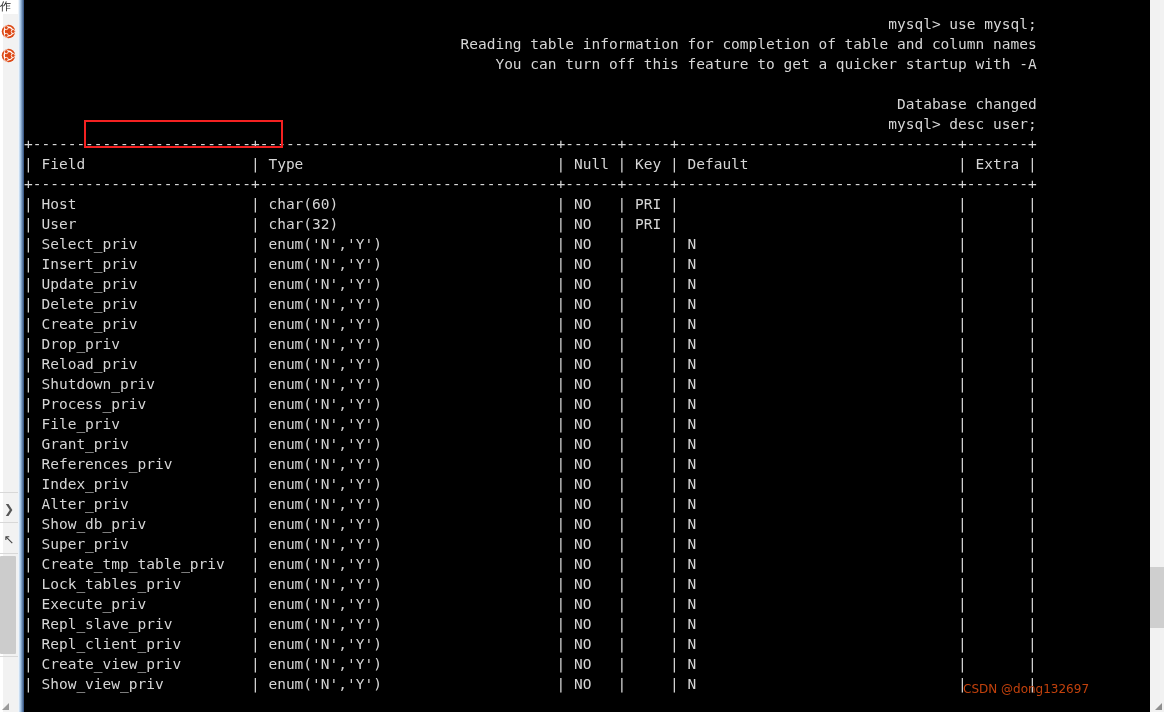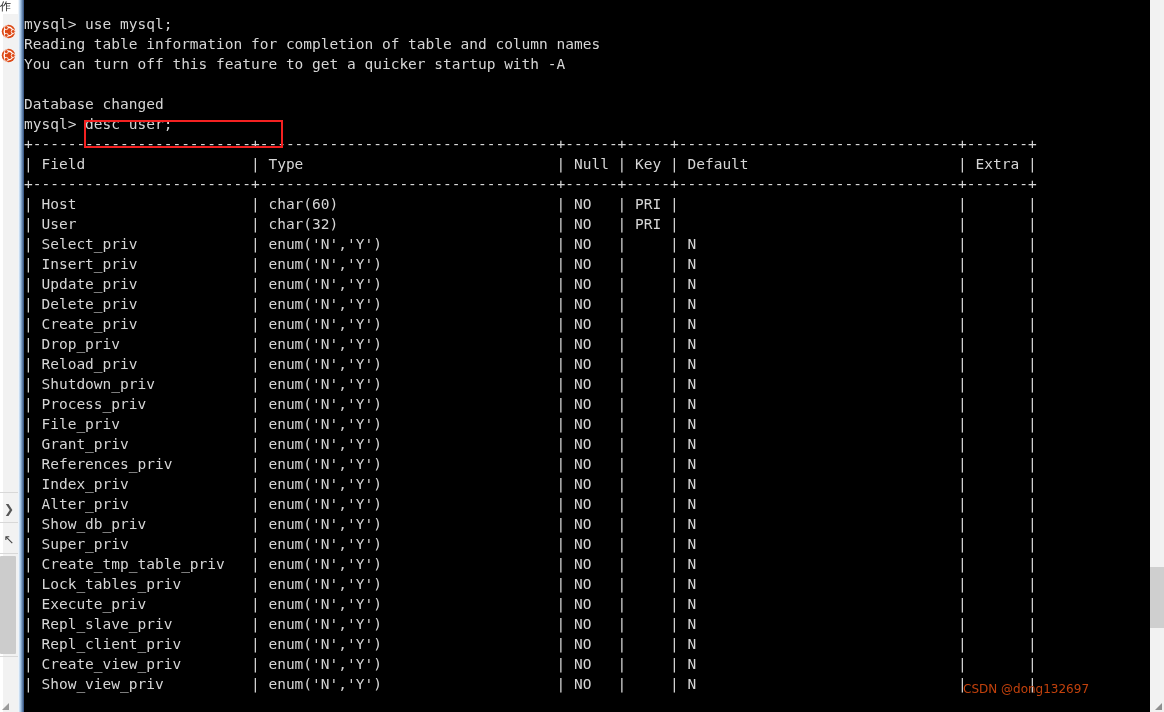--- a/index.html
+++ b/index.html
@@ -70,20 +70,21 @@
     overflow: hidden;
   }
   .term-lines {
     position: absolute; left: 0; top: 14px;
     font-family: "DejaVu Sans Mono", "Liberation Mono", monospace;
     font-size: 14.5px;
     line-height: 20px;
     color: #d6d6d6;
     white-space: pre;
     letter-spacing: 0px;
+    text-align: right;
   }
   .term-lines .line { height: 20px; }
 
   
   .right-strip {
     position: absolute; left: 1150px; top: 0; width: 14px; height: 712px;
     background: #f2f2f2;
   }
   .right-thumb {
     position: absolute; left: 1150px; top: 567px; width: 14px; height: 61px;

